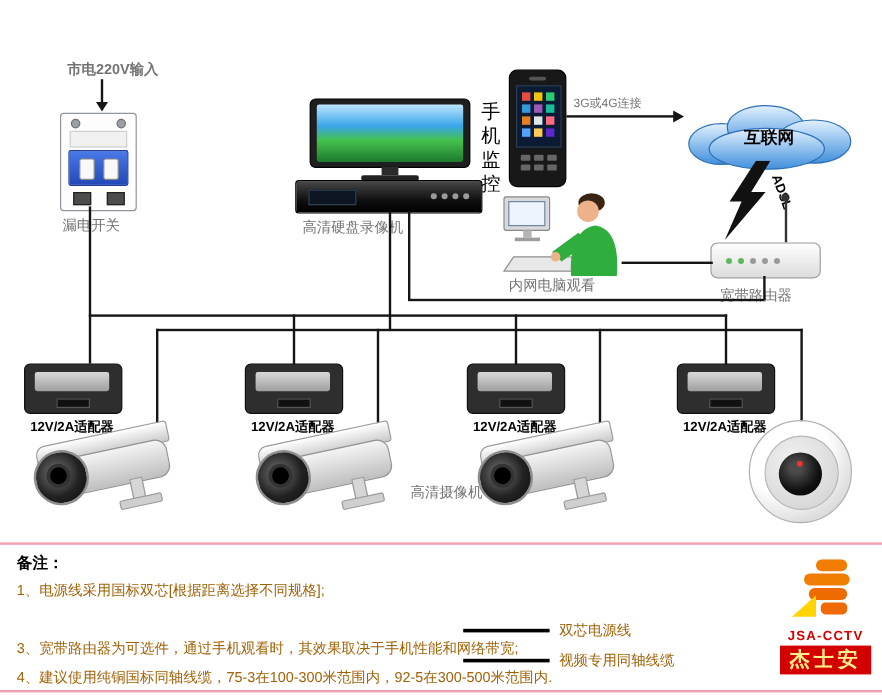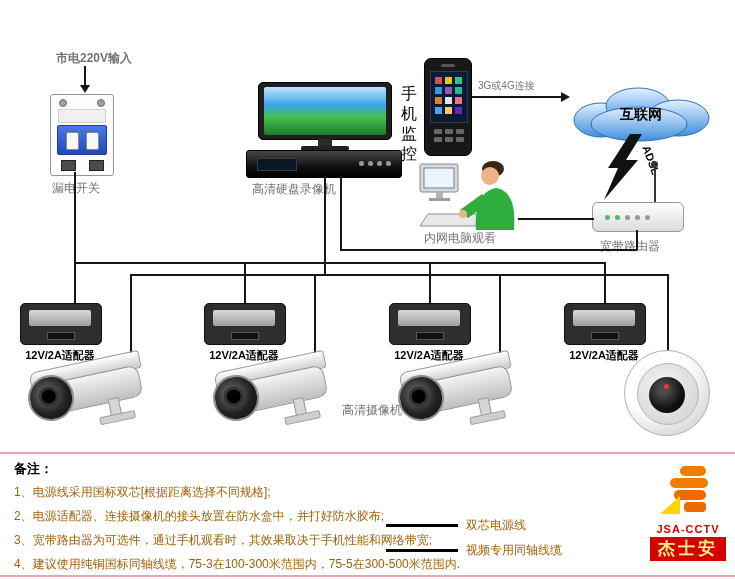--- a/index.html
+++ b/index.html
@@ -279,23 +279,22 @@
     <div class="dome-lens"></div>
     <div class="dome-dot"></div>
   </div>
 
   <div class="lbl" style="left:342px;top:402px;font-family:Liberation Mono, monospace;">高清摄像机</div>
 
 
   <div class="sep" style="top:452px;"></div>
   <div class="notes-header">备注：</div>
   <div class="note" style="top:484px;">1、电源线采用国标双芯[根据距离选择不同规格];</div>
-  <div class="note" style="top:508px;">2、电源适配器、连接摄像机的接头放置在防水盒中，并打好防水胶布;</div>
   <div class="note" style="top:532px;">3、宽带路由器为可选件，通过手机观看时，其效果取决于手机性能和网络带宽;</div>
-  <div class="note" style="top:556px;">4、建议使用纯铜国标同轴线缆，75-3在100-300米范围内，75-5在300-500米范围内.</div>
+  <div class="note" style="top:556px;">4、建议使用纯铜国标同轴线缆，75-3在100-300米范围内，92-5在300-500米范围内.</div>
 
   <div class="legend-line" style="left:386px;top:524px;"></div>
   <div class="legend-lbl" style="left:466px;top:517px;">双芯电源线</div>
   <div class="legend-line" style="left:386px;top:549px;"></div>
   <div class="legend-lbl" style="left:466px;top:542px;">视频专用同轴线缆</div>
 
   <div class="logo">
     <svg width="64" height="52" viewBox="0 0 64 52">
       <rect x="24" y="0" width="26" height="10" rx="5" fill="#f07d00"></rect>
       <rect x="14" y="12" width="38" height="10" rx="5" fill="#f07d00"></rect>

